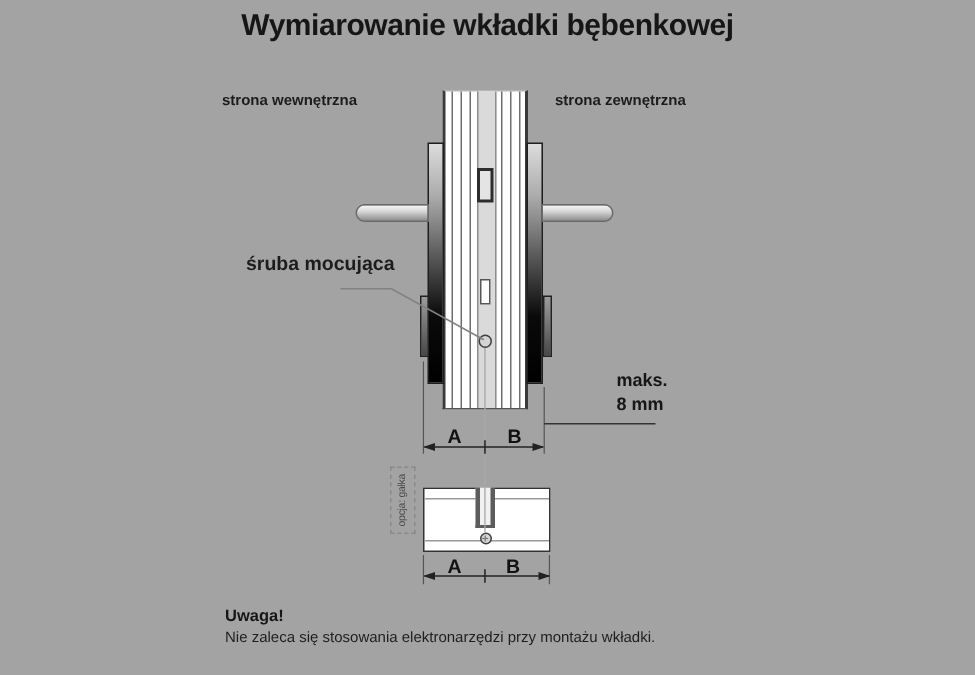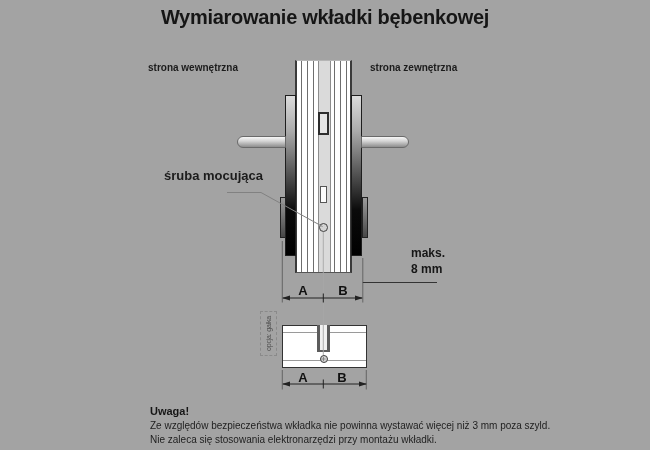--- a/index.html
+++ b/index.html
@@ -136,21 +136,20 @@
   <div class="abs cyl-slot"></div>
   <div class="abs screw screw-lower"></div>
   <div class="abs option-box">
     <span class="option-text">opcja: gałka</span>
   </div>
   <div class="abs dim-letter dim-a-lower">A</div>
   <div class="abs dim-letter dim-b-lower">B</div>
 
   <div class="abs notes">
     <div class="notes-heading">Uwaga!</div>
-    <div class="note-line nowrap">Ze względów bezpieczeństwa wkładka nie powinna wystawać więcej niż 3 mm poza szyld.</div>
     <div class="note-line nowrap">Nie zaleca się stosowania elektronarzędzi przy montażu wkładki.</div>
   </div>
 
   <svg class="overlay" width="650" height="450" viewBox="0 0 650 450">
 
     <g>
       <polyline points="227,192.5 261,192.5 322.5,226.5" fill="none" stroke="#818181" stroke-width="1"></polyline>
     </g>
 
     <g>

